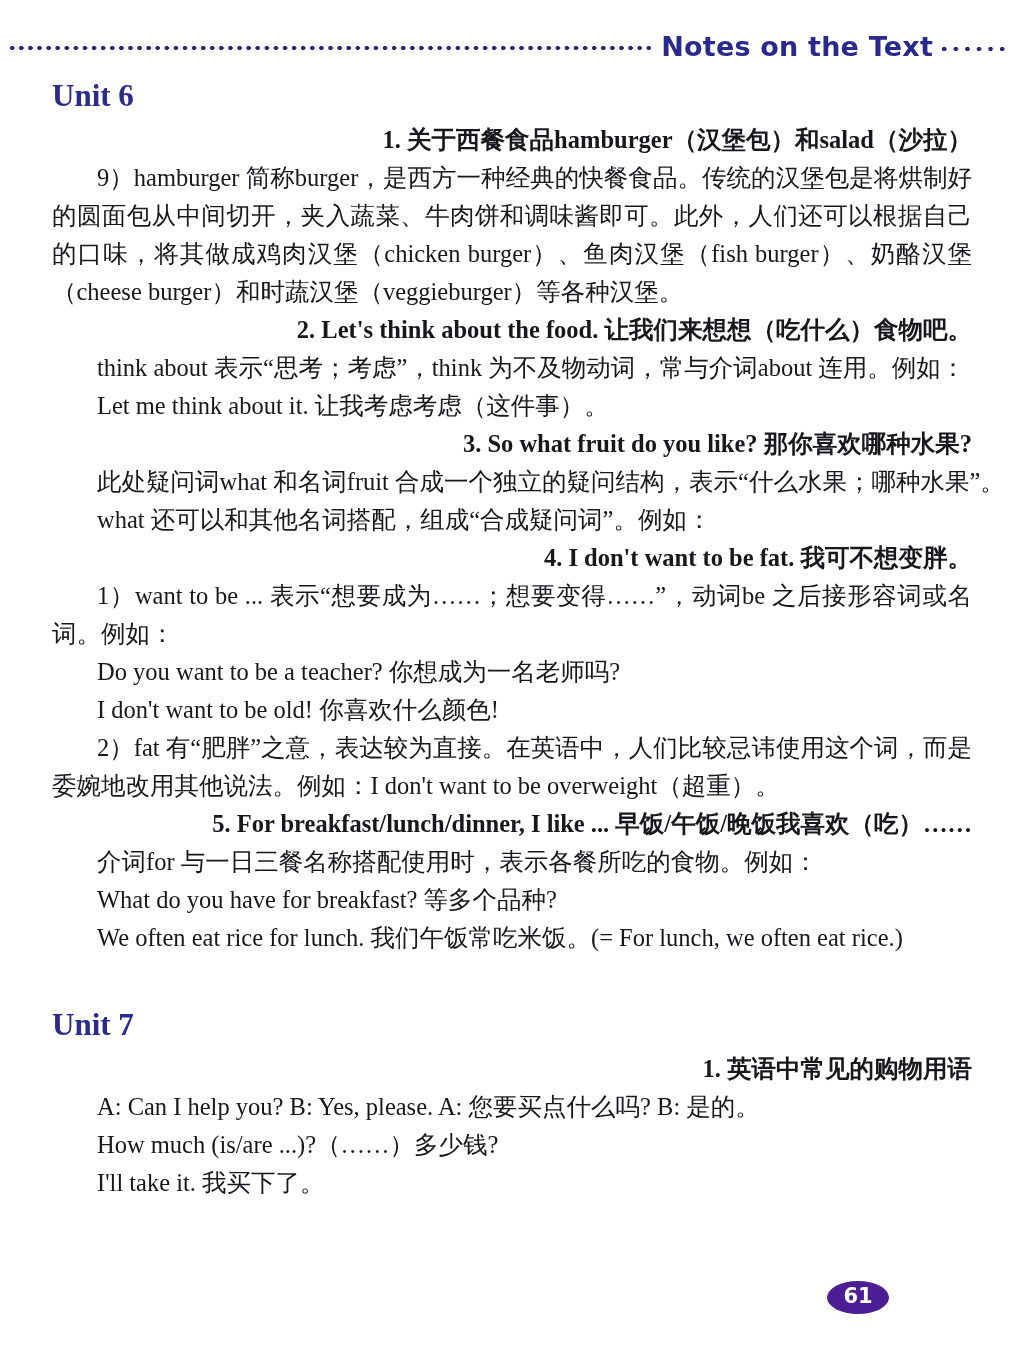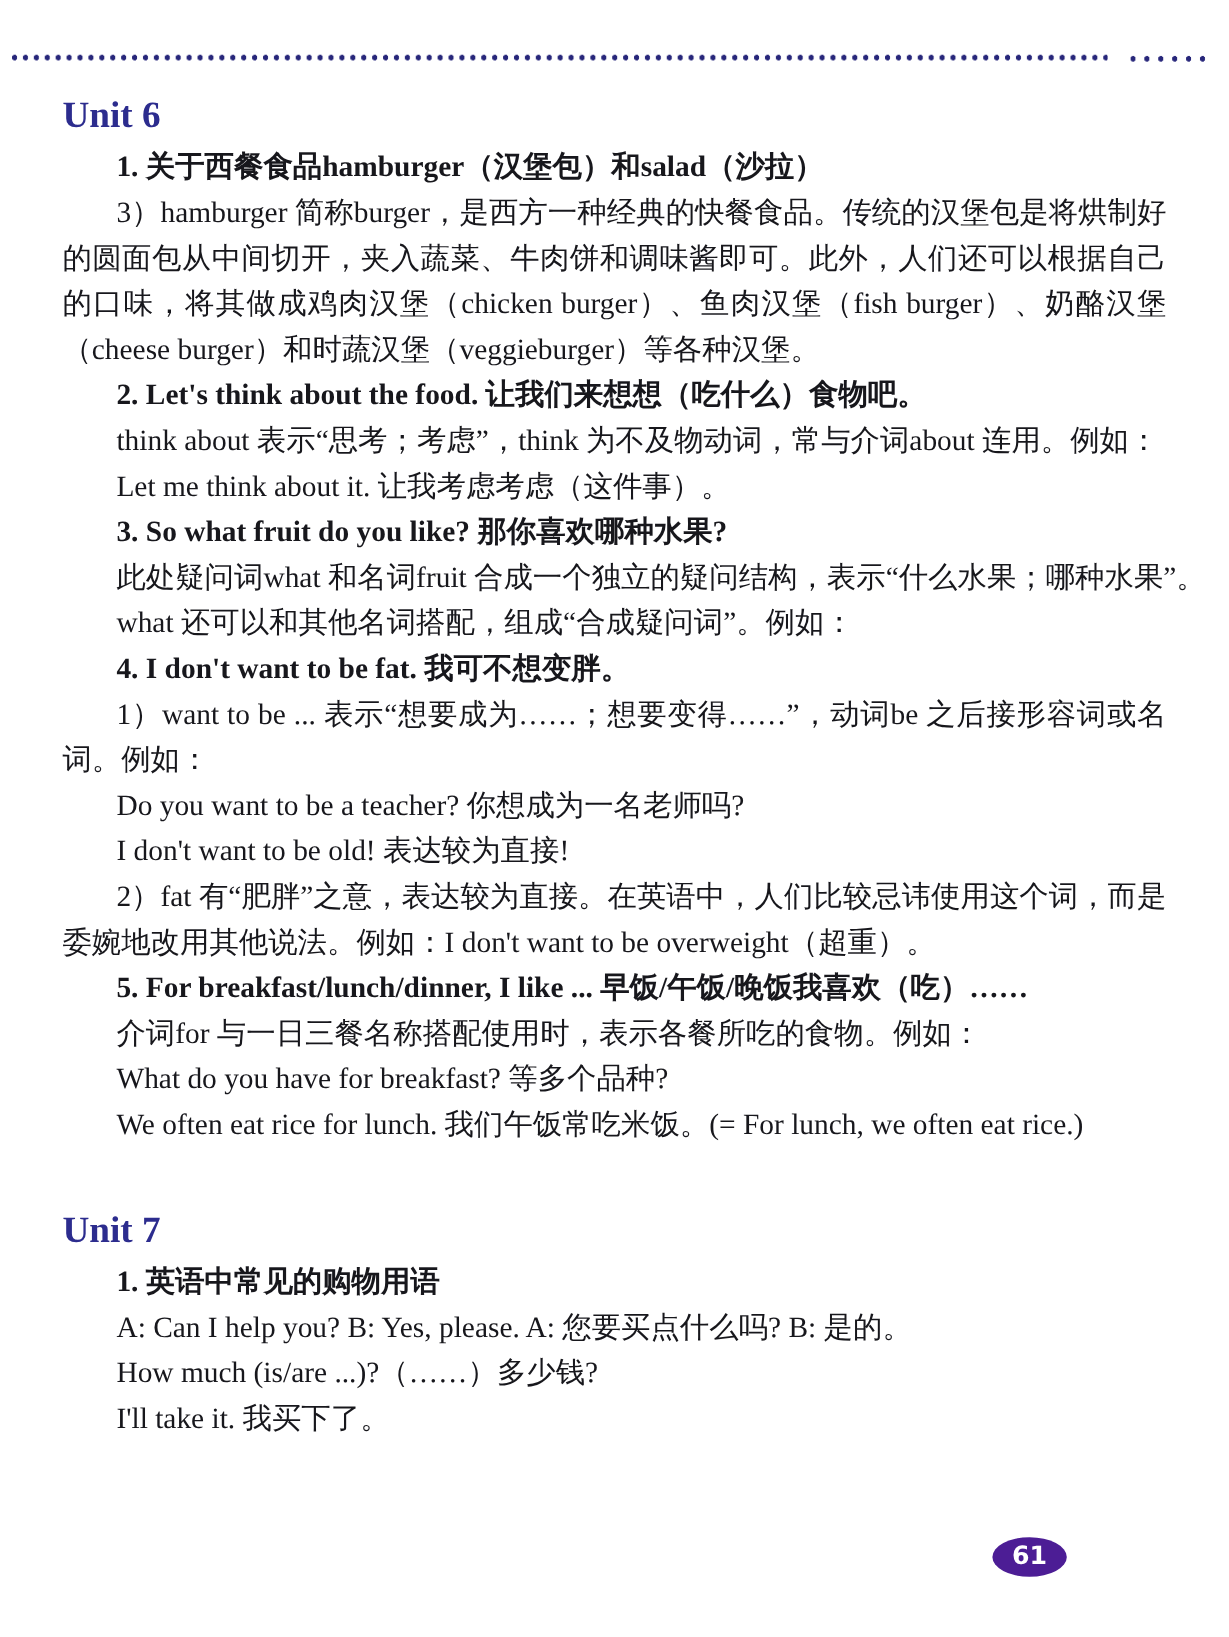--- a/index.html
+++ b/index.html
@@ -87,21 +87,21 @@
   .para {
     font-size: 24.5px;
     line-height: 38px;
     color: #17171c;
     text-align: justify;
     text-justify: inter-character;
     margin: 0;
   }
   .indent-1 { padding-left: 45px; }
   .indent-item { text-indent: 45px; }
-  .b { font-weight: bold; }
+  .b { font-weight: bold; text-align: right; }
 
   
   .page-badge {
     position: absolute;
     left: 827px;
     top: 1281px;
     width: 62px;
     height: 33px;
     border-radius: 50%;
     background: #4c1d95;
@@ -117,43 +117,44 @@
     line-height: 1;
     position: relative;
     top: -1px;
   }
 </style>
 </head>
 <body>
 
 <div class="page-header">
   <span class="dot-leader"></span>
+  <span class="header-title">Notes on the Text</span>
   <span class="dot-trail"></span>
 </div>
 
 <div class="content">
 
   <div>
     <div class="unit-heading">Unit 6</div>
 
     <div class="line indent-1 b">1.  关于西餐食品hamburger（汉堡包）和salad（沙拉）</div>
-    <p class="para indent-item">3）hamburger 简称burger，是西方一种经典的快餐食品。传统的汉堡包是将烘制好的圆面包从中间切开，夹入蔬菜、牛肉饼和调味酱即可。此外，人们还可以根据自己的口味，将其做成鸡肉汉堡（chicken burger）、鱼肉汉堡（fish burger）、奶酪汉堡（cheese burger）和时蔬汉堡（veggieburger）等各种汉堡。</p>
+    <p class="para indent-item">9）hamburger 简称burger，是西方一种经典的快餐食品。传统的汉堡包是将烘制好的圆面包从中间切开，夹入蔬菜、牛肉饼和调味酱即可。此外，人们还可以根据自己的口味，将其做成鸡肉汉堡（chicken burger）、鱼肉汉堡（fish burger）、奶酪汉堡（cheese burger）和时蔬汉堡（veggieburger）等各种汉堡。</p>
 
     <div class="line indent-1 b">2.  Let's think about the food. 让我们来想想（吃什么）食物吧。</div>
     <div class="line indent-1">think about 表示“思考；考虑”，think 为不及物动词，常与介词about 连用。例如：</div>
     <div class="line indent-1">Let me think about it. 让我考虑考虑（这件事）。</div>
 
     <div class="line indent-1 b">3.  So what fruit do you like? 那你喜欢哪种水果?</div>
     <div class="line indent-1">此处疑问词what 和名词fruit 合成一个独立的疑问结构，表示“什么水果；哪种水果”。</div>
     <div class="line indent-1">what 还可以和其他名词搭配，组成“合成疑问词”。例如：</div>
 
     <div class="line indent-1 b">4.  I don't want to be fat. 我可不想变胖。</div>
     <p class="para indent-item">1）want to be ... 表示“想要成为……；想要变得……”，动词be 之后接形容词或名词。例如：</p>
     <div class="line indent-1">Do you want to be a teacher? 你想成为一名老师吗?</div>
-    <div class="line indent-1">I don't want to be old! 表达较为直接!</div>
+    <div class="line indent-1">I don't want to be old! 你喜欢什么颜色!</div>
     <p class="para indent-item">2）fat 有“肥胖”之意，表达较为直接。在英语中，人们比较忌讳使用这个词，而是委婉地改用其他说法。例如：I don't want to be overweight（超重）。</p>
 
     <div class="line indent-1 b">5.  For breakfast/lunch/dinner, I like ... 早饭/午饭/晚饭我喜欢（吃）……</div>
     <div class="line indent-1">介词for 与一日三餐名称搭配使用时，表示各餐所吃的食物。例如：</div>
     <div class="line indent-1">What do you have for breakfast? 等多个品种?</div>
     <div class="line indent-1">We often eat rice for lunch. 我们午饭常吃米饭。(= For lunch, we often eat rice.)</div>
   </div>
 
   <div class="unit-7-block">
     <div class="unit-heading">Unit 7</div>

